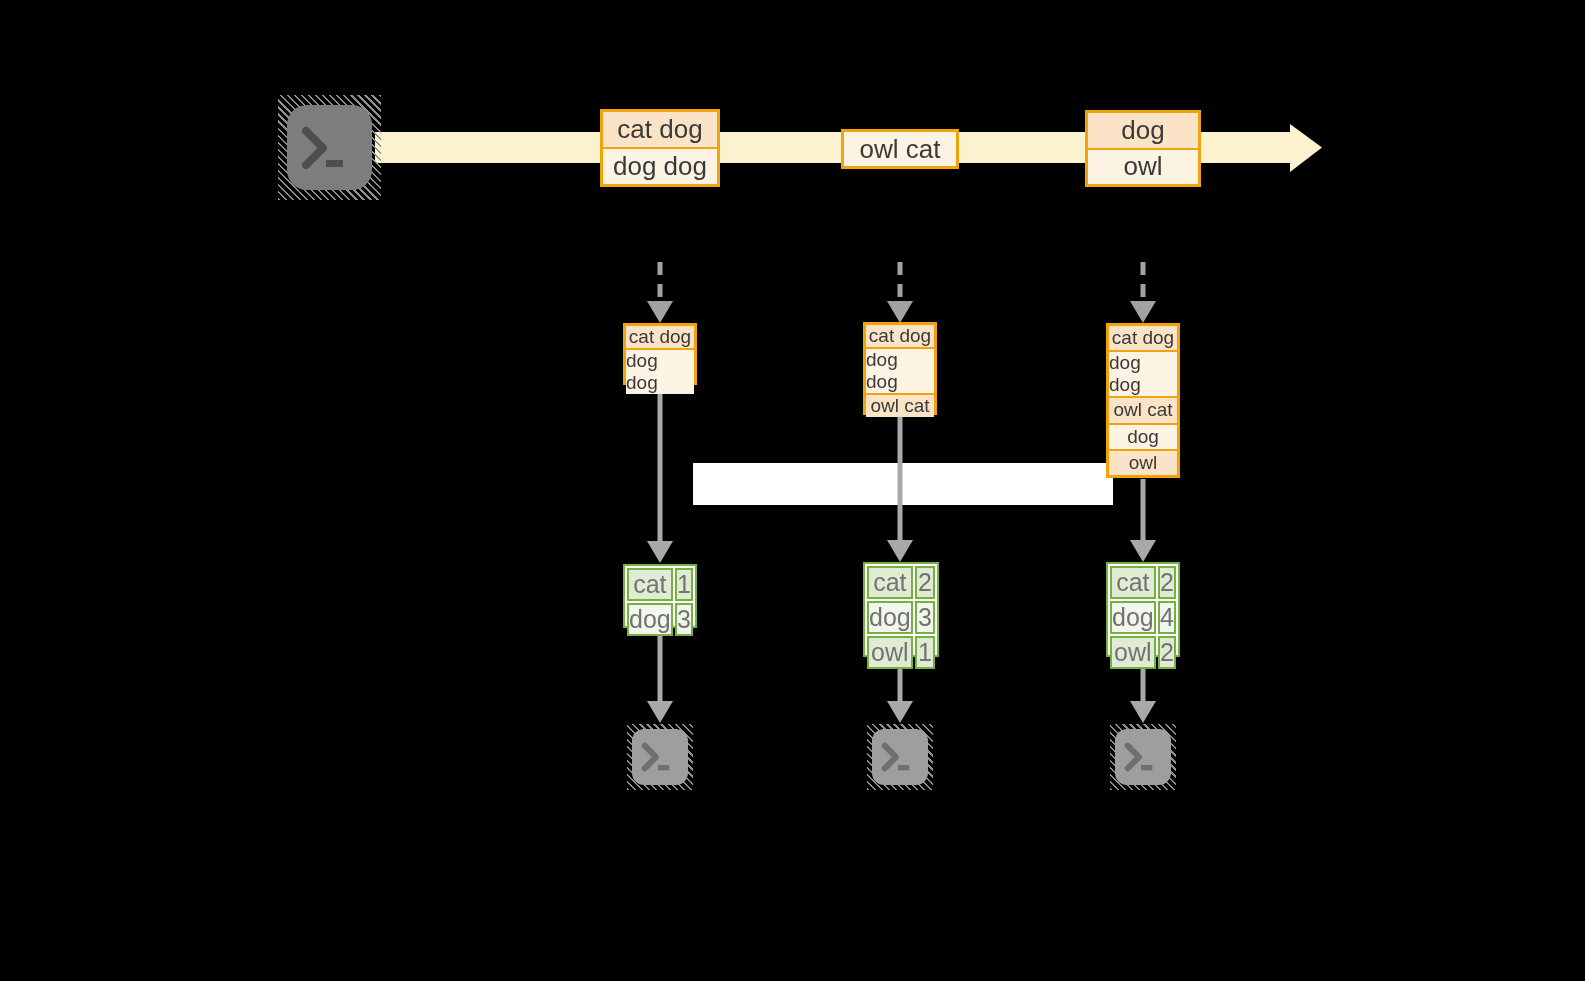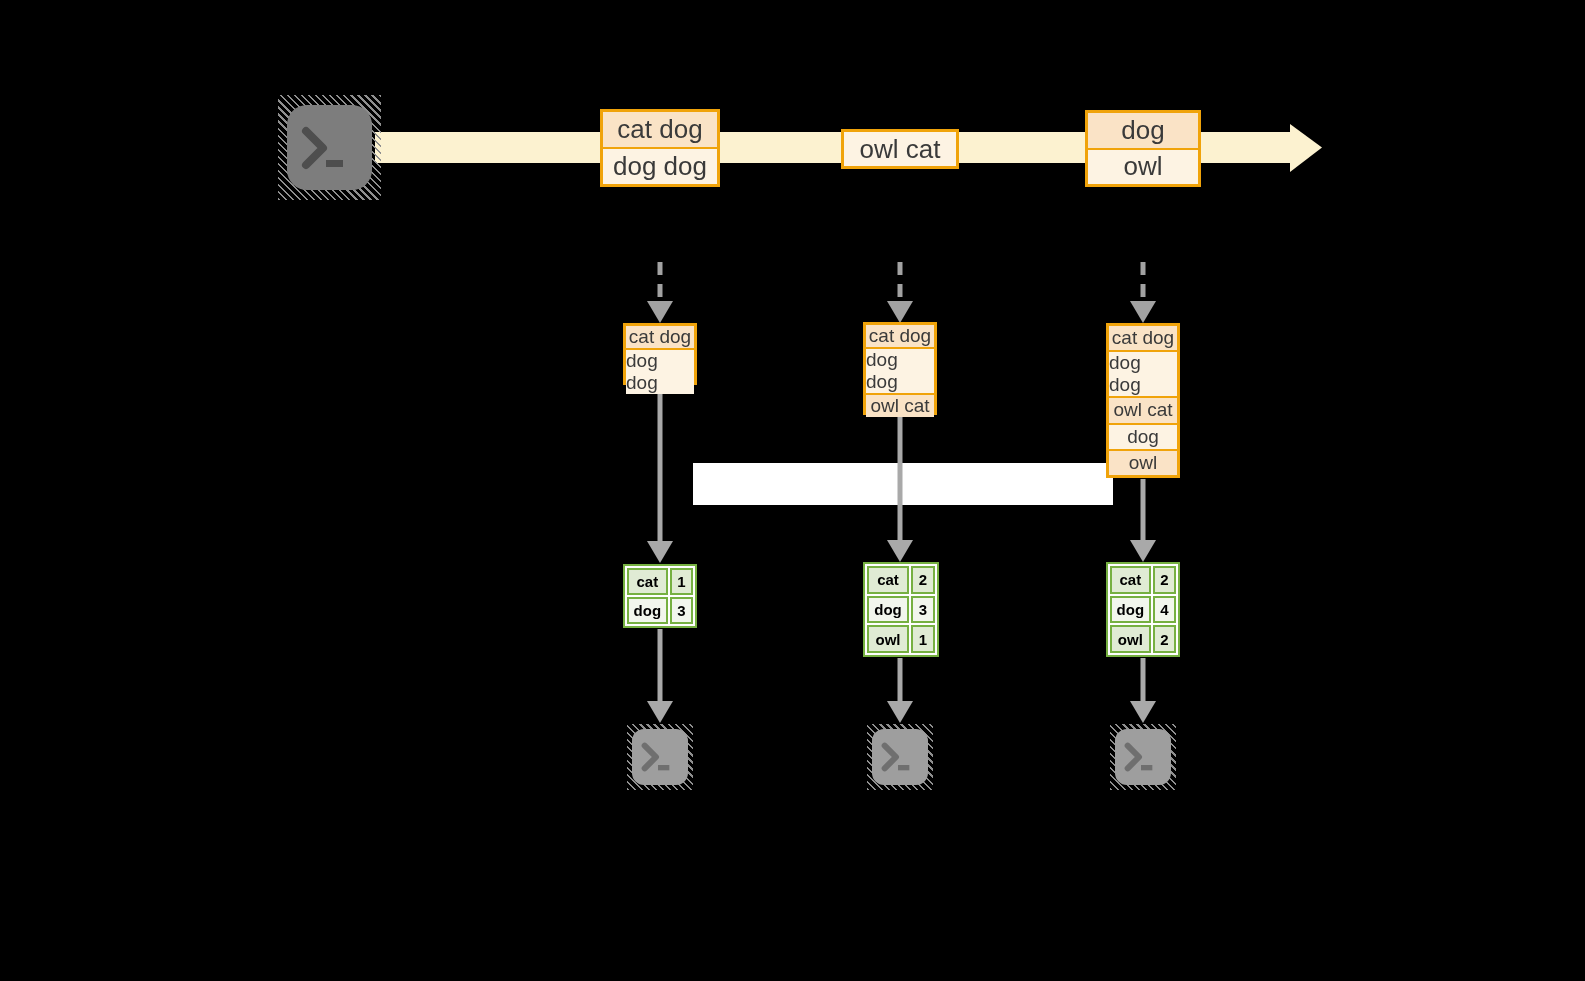--- a/index.html
+++ b/index.html
@@ -31,21 +31,21 @@
     color:#3a3a3a;border-top:2px solid var(--box-border);}
   .sbox .row:first-child{border-top:none;}
   .row.dark{background:var(--box-fill-dark);}
   .row.light{background:var(--box-fill-light);}
   .big .row,.row.big{font-size:26px;}
   .small .row{font-size:19px;}
   .ctable{position:absolute;z-index:4;border:2px solid var(--table-border);
     background:#fff;box-sizing:border-box;padding:2px;display:grid;
     grid-template-columns:1.75fr 1fr;gap:2px;}
   .ctable .cell{border:2px solid var(--table-border);display:flex;align-items:center;
-    justify-content:center;font-size:15px;color:#000000;box-sizing:border-box;font-weight:bold;}
+    justify-content:center;font-size:25px;color:#737373;box-sizing:border-box;}
   .cell.dark{background:var(--table-fill-dark);}
   .cell.light{background:var(--table-fill-light);}
   .term{position:absolute;z-index:4;
     background:repeating-linear-gradient(45deg,#8f8f8f 0 1.6px,rgba(0,0,0,0) 1.6px 5px);}
   .term .inner{position:absolute;display:flex;align-items:center;justify-content:flex-start;}
   .term-big .inner{left:9px;top:10px;right:9px;bottom:10px;background:#7d7d7d;border-radius:20px;}
   .term-small .inner{left:5px;top:5px;right:5px;bottom:5px;background:#9e9e9e;border-radius:12px;}
 </style>
 </head>
 <body>

